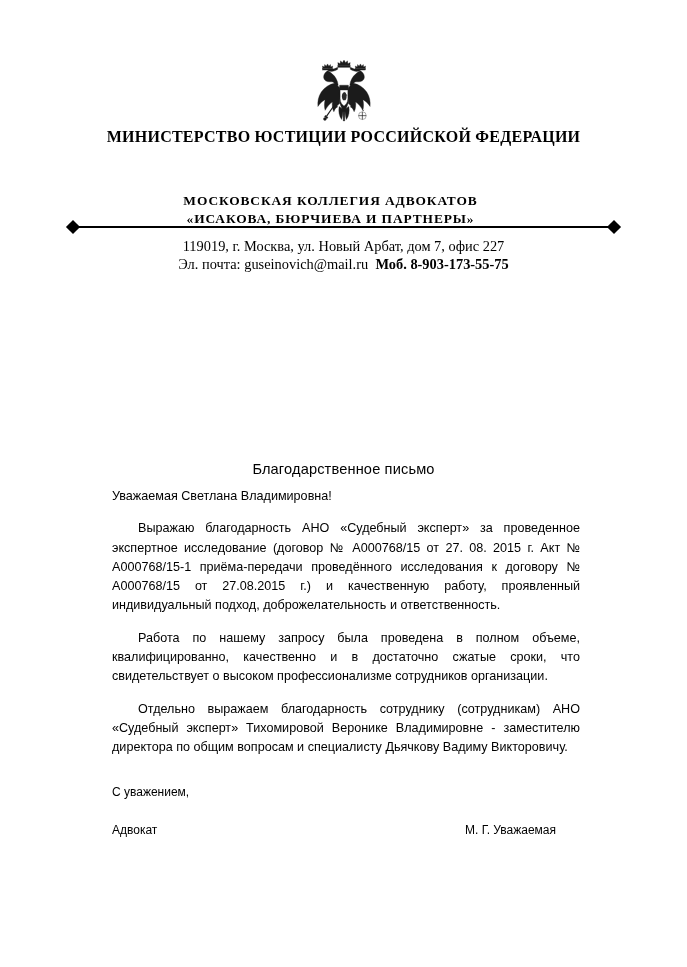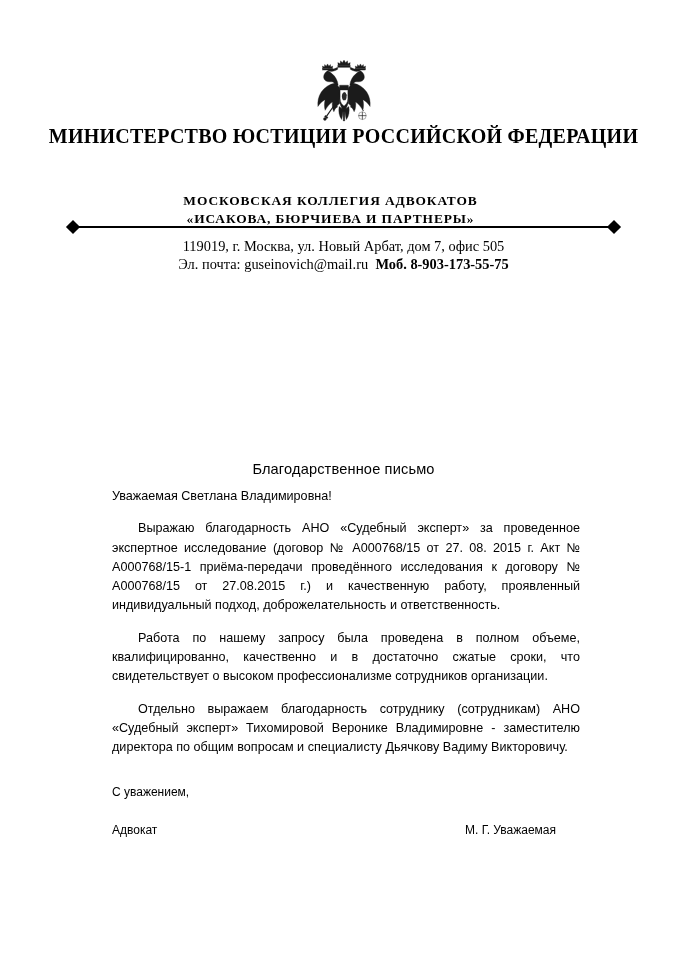--- a/index.html
+++ b/index.html
@@ -36,21 +36,21 @@
   .letterhead {
     position: absolute;
     top: 126px;
     left: 0;
     width: 687px;
     text-align: center;
   }
   .lh-line {
     font-family: "Liberation Serif", serif;
     font-weight: bold;
-    font-size: 20px;
+    font-size: 16px;
     letter-spacing: 0.25px;
     line-height: 21px;
     white-space: nowrap;
   }
 
   .firm {
     position: absolute;
     top: 192px;
     left: 0;
     width: 661px;
@@ -234,21 +234,21 @@
     <div class="firm-line">«ИСАКОВА, БЮРЧИЕВА И ПАРТНЕРЫ»</div>
   </div>
 
   <div class="divider">
     <span class="dia l"></span>
     <span class="bar"></span>
     <span class="dia r"></span>
   </div>
 
   <div class="contacts">
-    <div class="c-line">119019,  г. Москва,  ул. Новый Арбат,  дом 7,  офис 505</div>
+    <div class="c-line">119019,  г. Москва,  ул. Новый Арбат,  дом 7,  офис 227</div>
     <div class="c-line"><span>Эл. почта:</span>
       <span>guseinovich@mail.ru</span>&nbsp;&nbsp;<b>Моб.</b>
       <b>8-903-173-55-75</b></div>
   </div>
 
 
   <div class="doc-title">Благодарственное письмо</div>
 
   <div class="body">
     <p class="salutation">Уважаемая Светлана Владимировна!</p>

